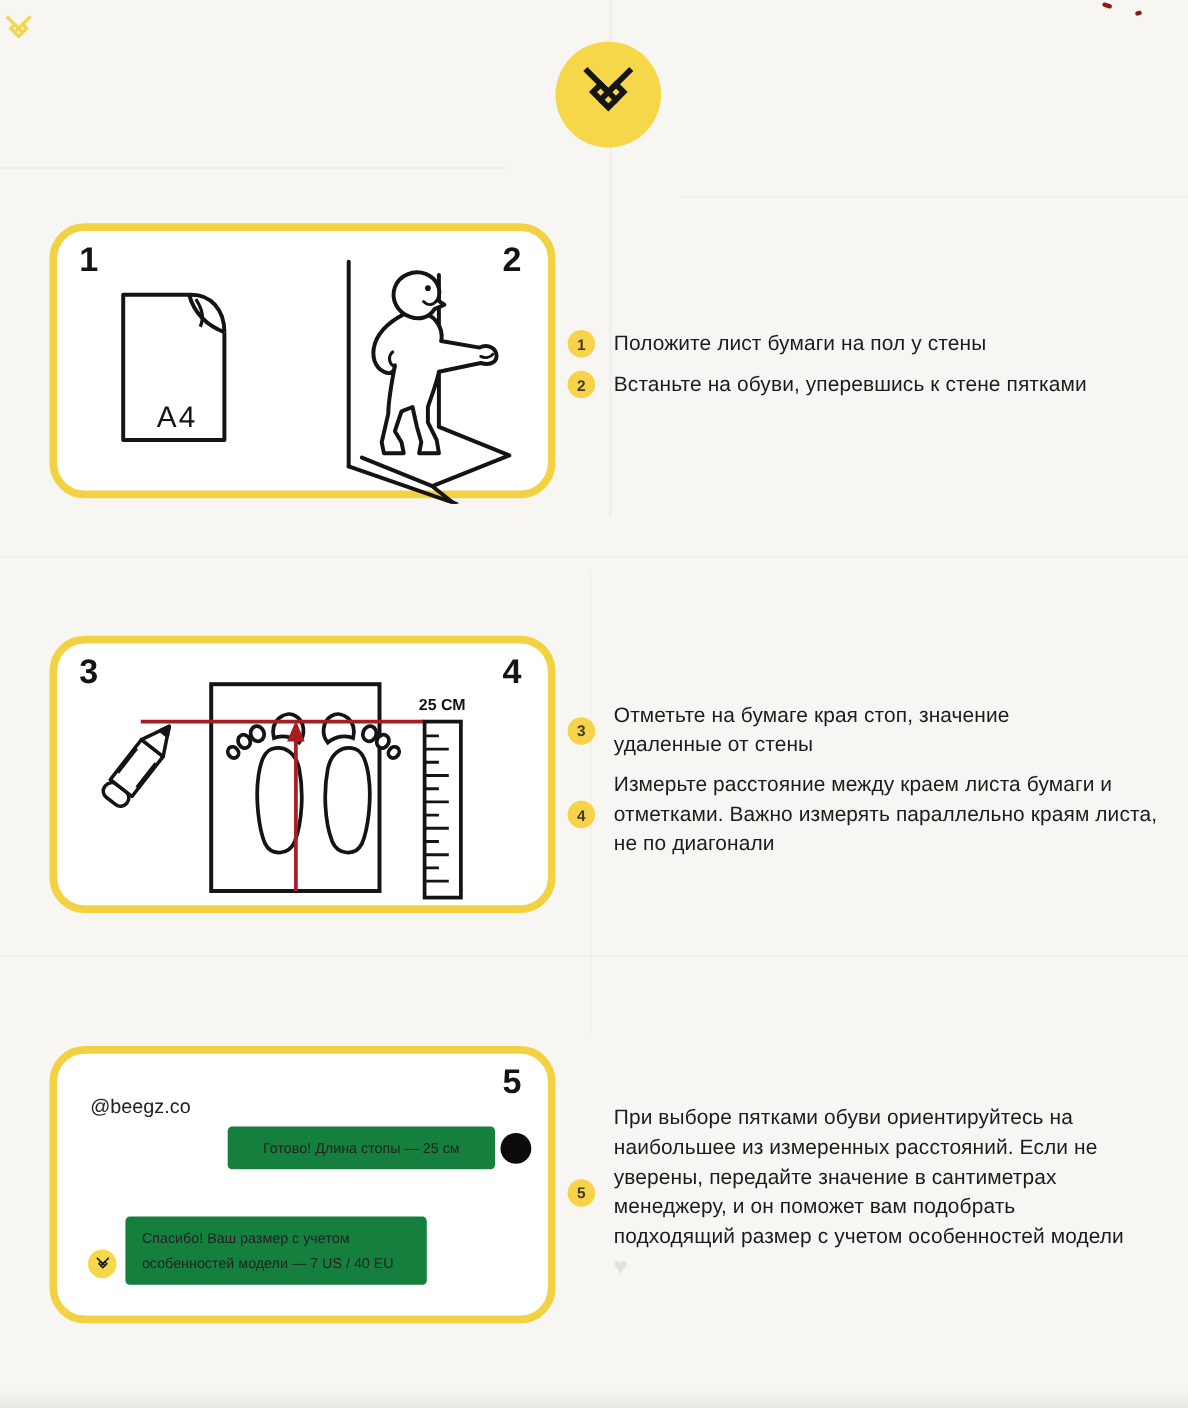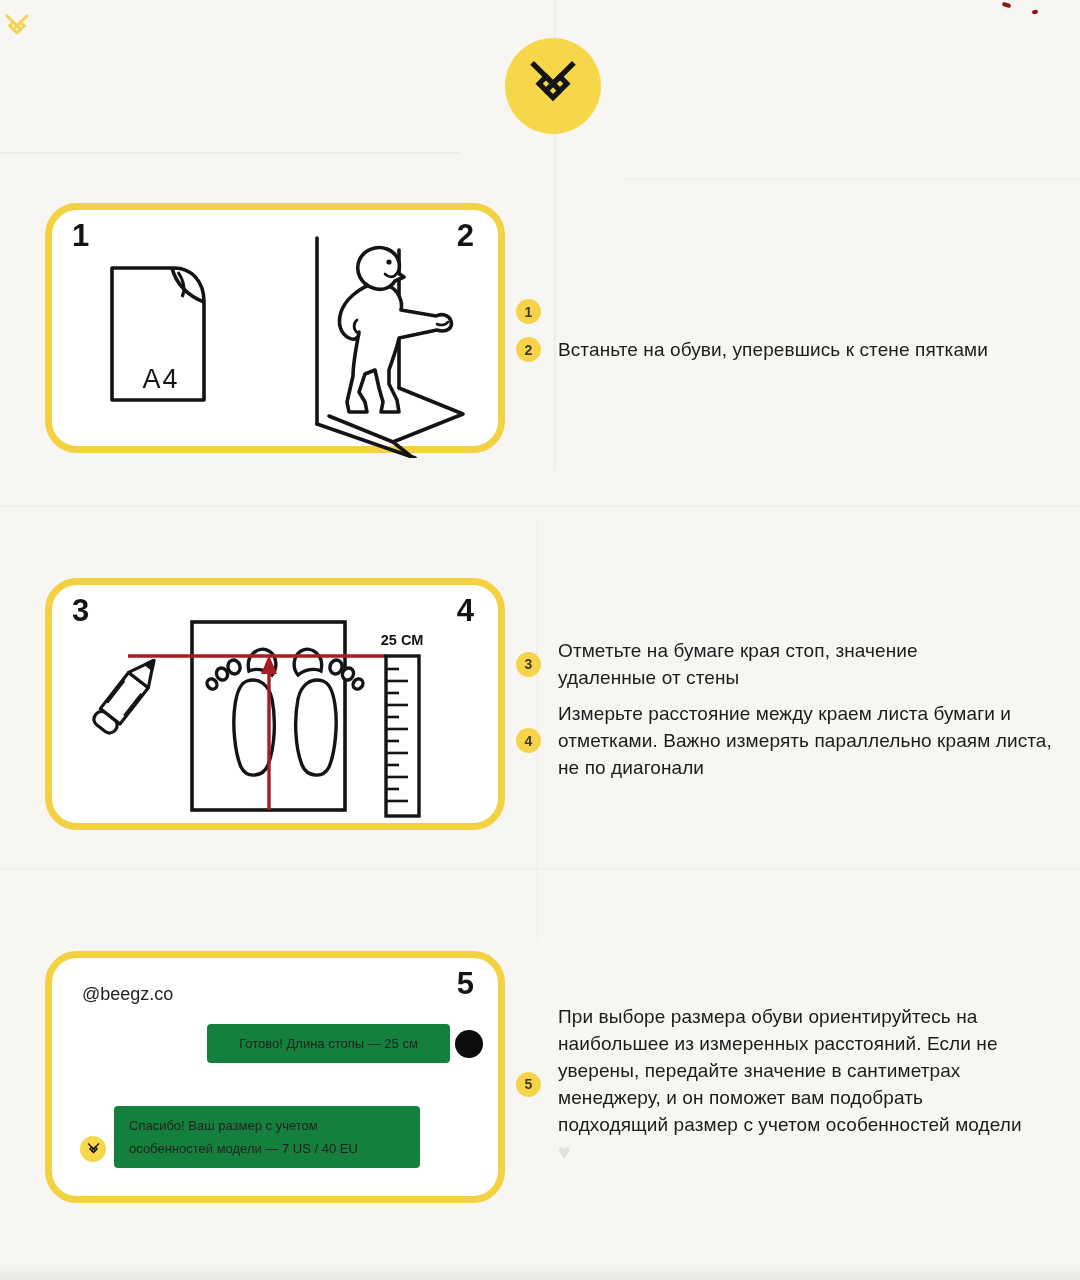--- a/index.html
+++ b/index.html
@@ -64,28 +64,28 @@
     font-size:19px;line-height:27px;color:#1c1c1c;letter-spacing:.1px;
   }
   .step.s1{top:299px;} .step.s2{top:336px;}
   .step.s1 .step-text,.step.s2 .step-text{white-space:nowrap;}
   .step.s3{top:637px;} .step.s3 .step-text{width:430px;}
   .step.s4{top:700px;} .step.s4 .step-text{width:510px;}
   .step.s5{top:1003px;} .step.s5 .step-text{width:475px;}
   .heart{color:#e0e0dd;font-size:21px;vertical-align:-1px;}
 
   
-  .chat-handle{position:absolute;left:30px;top:26px;font-size:18px;color:#232323;}
+  .chat-handle{position:absolute;left:30px;top:38px;font-size:18px;color:#232323;}
   .bubble{
     position:absolute;background:#15803d;border-radius:4px;
     font-size:13px;line-height:23px;color:#222;
     padding:8px 15px;box-sizing:border-box;
   }
   .bubble.user{left:155px;top:66px;width:243px;text-align:center;white-space:nowrap;}
-  .bubble.bot{left:62px;top:148px;width:306px;}
+  .bubble.bot{left:62px;top:148px;width:274px;}
   .avatar{position:absolute;border-radius:50%;}
   .avatar.user-av{left:403px;top:72px;width:28px;height:28px;background:#0c0c0c;}
   .avatar.bot-av{
     left:28px;top:178px;width:26px;height:26px;background:#F6D74A;
     display:flex;align-items:center;justify-content:center;
   }
   .avatar.bot-av svg{width:15px;height:15px;}
 </style>
 </head>
 <body>
@@ -242,31 +242,32 @@
     <div class="bubble bot">Спасибо! Ваш размер с учетом особенностей модели — 7 US / 40 EU</div>
     <div class="avatar bot-av">
       <svg>
           <use href="#logoGlyph"></use>
         </svg>
     </div>
   </section>
 
   <div class="step s1">
     <span class="step-badge">1</span>
+    <span class="step-text">Положите лист бумаги на пол у стены</span>
   </div>
   <div class="step s2">
     <span class="step-badge">2</span>
     <span class="step-text">Встаньте на обуви, уперевшись к стене пятками</span>
   </div>
   <div class="step s3">
     <span class="step-badge">3</span>
     <span class="step-text">Отметьте на бумаге края стоп, значение удаленные от стены</span>
   </div>
   <div class="step s4">
     <span class="step-badge">4</span>
     <span class="step-text">Измерьте расстояние между краем листа бумаги и отметками. Важно измерять параллельно краям листа, не по диагонали</span>
   </div>
   <div class="step s5">
     <span class="step-badge">5</span>
-    <span class="step-text"><span>При выборе размера обуви ориентируйтесь на наибольшее из измеренных расстояний. Если не уверены, передайте значение в сантиметрах менеджеру, и он поможет вам подобрать подходящий размер с учетом особенностей модели</span> <span class="heart">♥</span></span>
+    <span class="step-text"><span>При выборе пятками обуви ориентируйтесь на наибольшее из измеренных расстояний. Если не уверены, передайте значение в сантиметрах менеджеру, и он поможет вам подобрать подходящий размер с учетом особенностей модели</span> <span class="heart">♥</span></span>
   </div>
 
 </div>
 
 </body></html>

